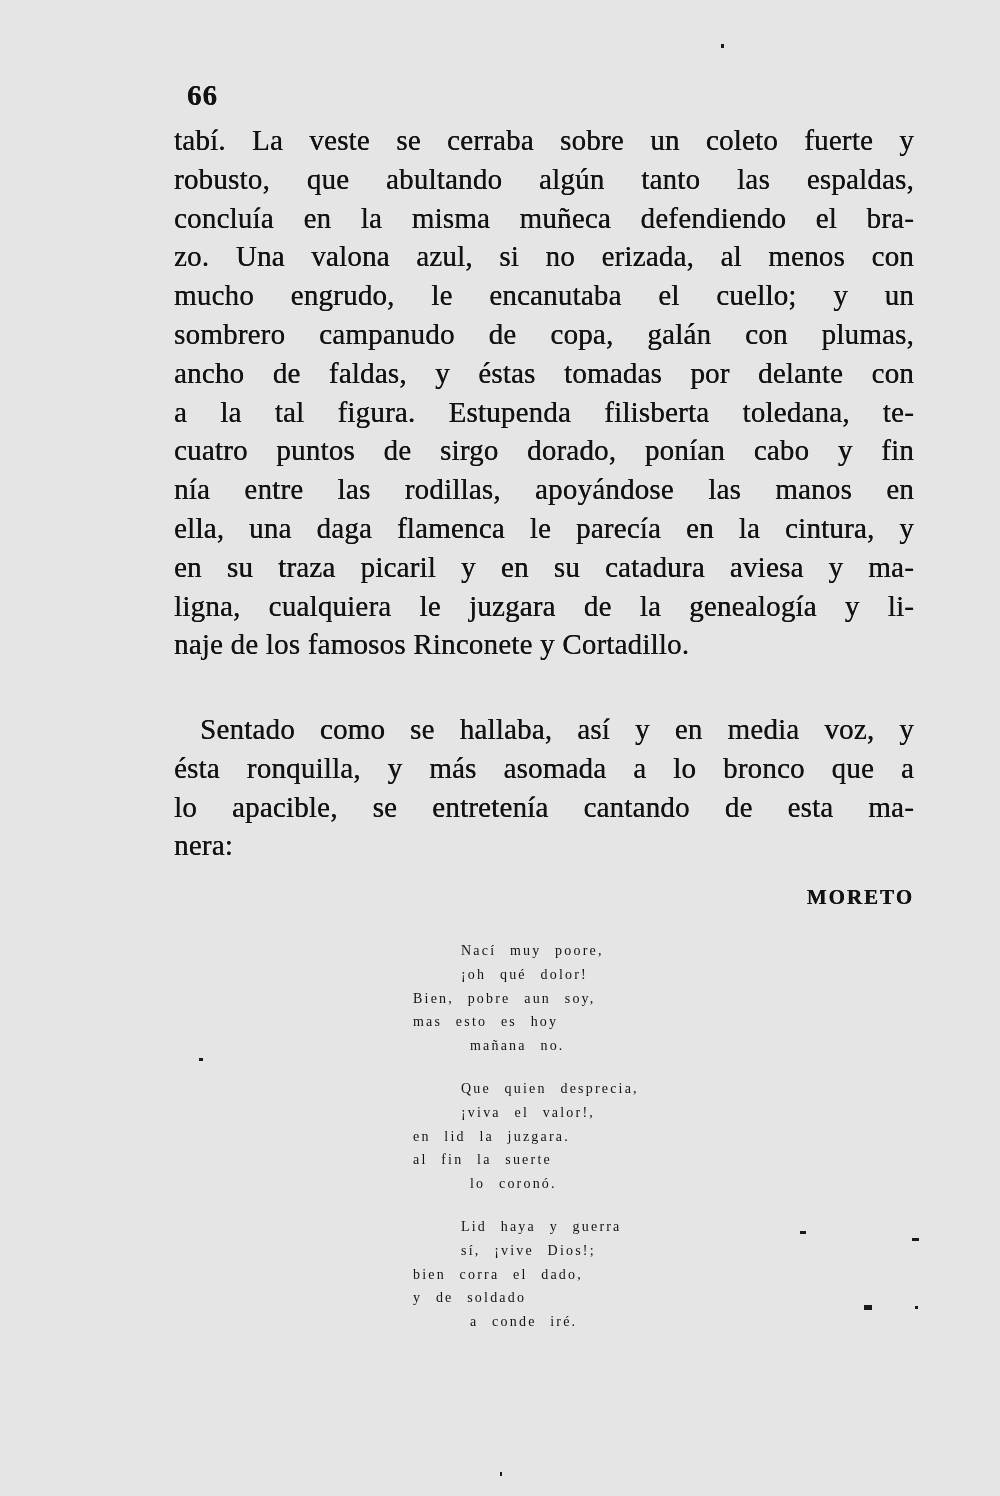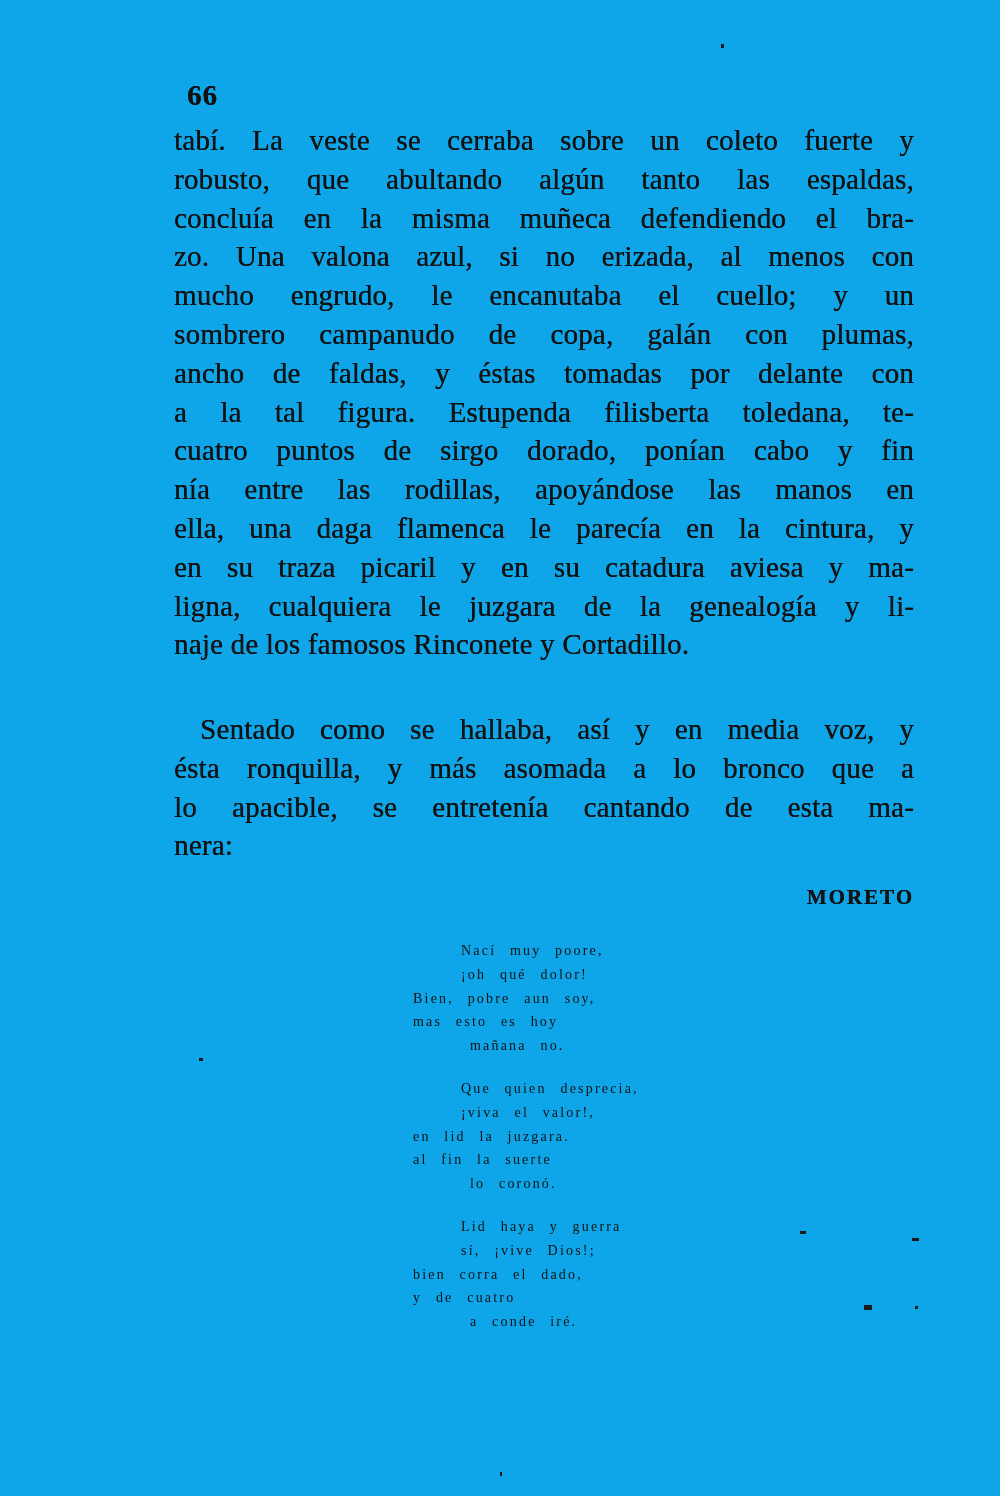--- a/index.html
+++ b/index.html
@@ -1,20 +1,20 @@
 <!DOCTYPE html>
 <html><head>
 <meta charset="utf-8">
 <style>
   html, body { margin: 0; padding: 0; background: #ffffff; }
   #page {
     position: relative;
     width: 1000px;
     height: 1496px;
-    background: #0ea5e9;
+    background: #e5e5e5;
     overflow: hidden;
     font-family: "Liberation Serif", serif;
     color: #121212;
   }
   .ink { color: #121212; text-shadow: 0.3px 0 0 #121212; }
 
   #page-number {
     position: absolute;
     left: 187px;
     top: 79px;
@@ -120,21 +120,21 @@
       <div class="pline pl-1">Que quien desprecia,</div>
       <div class="pline pl-1">¡viva el valor!,</div>
       <div class="pline">en lid la juzgara.</div>
       <div class="pline">al fin la suerte</div>
       <div class="pline pl-2">lo coronó.</div>
     </div>
     <div class="stanza">
       <div class="pline pl-1">Lid haya y guerra</div>
       <div class="pline pl-1">sí, ¡vive Dios!;</div>
       <div class="pline">bien corra el dado,</div>
-      <div class="pline">y de cuatro</div>
+      <div class="pline">y de soldado</div>
       <div class="pline pl-2">a conde iré.</div>
     </div>
   </div>
 
   <div class="speck" style="left:721px; top:44px;  width:3px; height:4px;"></div>
   <div class="speck" style="left:199px; top:1058px; width:4px; height:3px;"></div>
   <div class="speck" style="left:800px; top:1231px; width:6px; height:3px;"></div>
   <div class="speck" style="left:912px; top:1238px; width:7px; height:3px;"></div>
   <div class="speck" style="left:864px; top:1305px; width:8px; height:5px;"></div>
   <div class="speck" style="left:915px; top:1306px; width:3px; height:3px;"></div>

